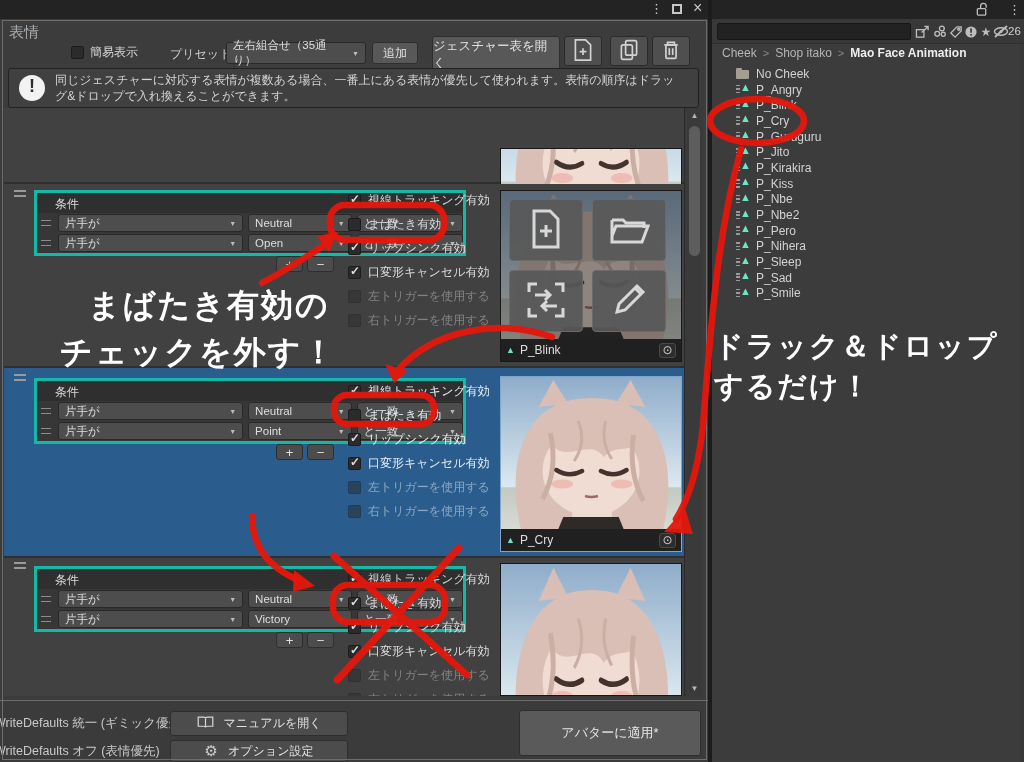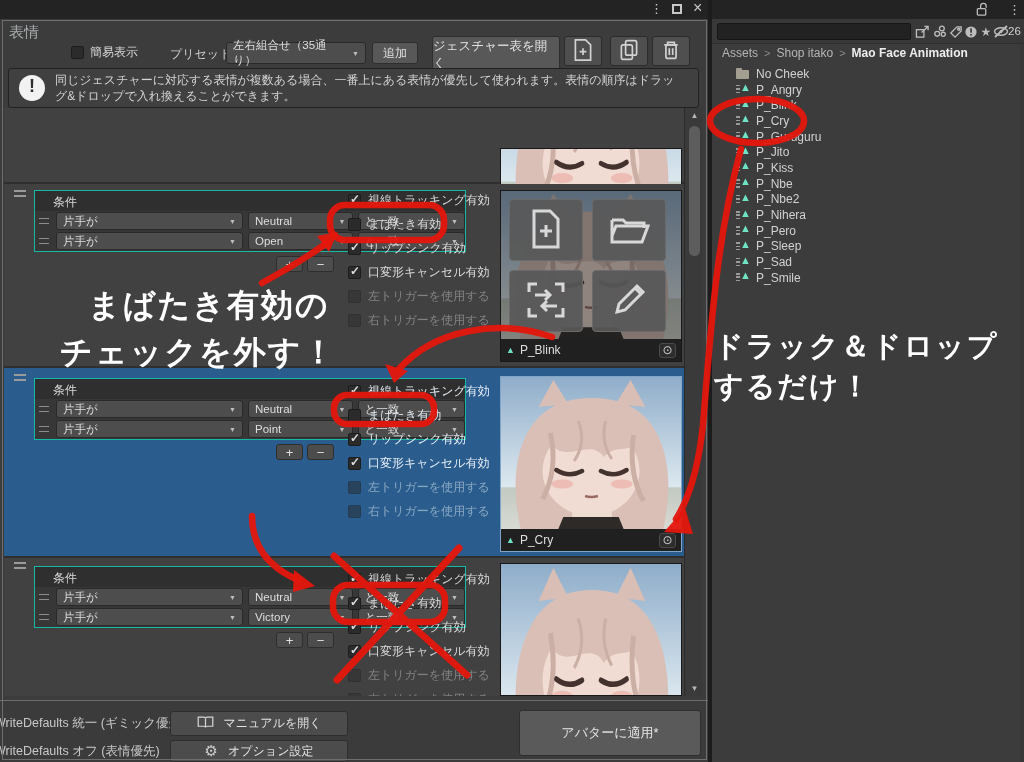--- a/index.html
+++ b/index.html
@@ -42,21 +42,21 @@
   .info-ic::after{content:"";position:absolute;left:2px;bottom:-3px;border:5px solid transparent;border-top-color:#f2f2f2;transform:rotate(25deg);}
   #info-text{color:#d4d4d4;font-size:12px;line-height:16px;width:630px;}
 
   #viewport{position:absolute;left:4px;top:108px;width:680px;height:588px;overflow:hidden;background:#2f2f2f;}
   .exp-row{position:absolute;left:0;width:680px;background:#414141;}
   .exp-row.sel{background:#2a5d8e;}
   .dragh{position:absolute;width:16px;height:8px;cursor:grab;}
   .dragh::before,.dragh::after{content:"";position:absolute;left:2px;width:12px;height:2px;background:#9a9a9a;}
   .dragh::after{top:5px;}
 
-  .cond{position:absolute;width:432px;background:#373737;border:1px solid #14b8a6;}
+  .cond{position:absolute;width:432px;background:#373737;border:3px solid #14b8a6;}
   .cond-h{height:20px;background:#2f2f2f;color:#d9d9d9;padding:3px 0 0 18px;font-size:12px;}
   .cond-line{height:20px;display:flex;align-items:center;gap:5px;padding-left:4px;position:relative;}
   .mini-h{width:10px;height:6px;border-top:1.5px solid #8c8c8c;border-bottom:1.5px solid #8c8c8c;margin-right:2px;flex:none;}
   .dd.c1{width:188px;height:18px;}
   .dd.c2{width:105px;height:18px;}
   .dd.c3{width:108px;height:18px;}
   .pm{position:absolute;display:flex;gap:4px;}
   .pm .btn{width:27px;height:16px;background:#4c4c4c;font-size:13px;line-height:1;}
 
   .chk-item{position:absolute;display:flex;align-items:center;gap:7px;color:#dadada;font-size:12px;cursor:pointer;white-space:nowrap;font-family:Liberation Serif, serif;}
@@ -584,21 +584,21 @@
       <span class="rt-ic" style="left:281px">
         <svg width="16" height="13" viewBox="0 0 16 13">
             <ellipse cx="8" cy="6.5" rx="6.5" ry="3.8"></ellipse>
             <circle cx="8" cy="6.5" r="1.5" fill="#bdbdbd" stroke="none"></circle>
             <line x1="2" y1="12" x2="14" y2="1" stroke-width="1.8"></line>
           </svg>
       </span>
       <span id="hidden-count">26</span>
     </div>
     <div id="breadcrumb">
-      <span class="crumb">Assets</span>
+      <span class="crumb">Cheek</span>
       <span class="sep">&gt;</span>
       <span class="crumb">Shop itako</span>
       <span class="sep">&gt;</span>
       <span class="crumb last">Mao Face Animation</span>
     </div>
     <div id="file-list">
         <div class="file-item type-folder">
         <span class="f-ico"></span>
         <span class="f-name">No Cheek</span>
       </div>
@@ -617,37 +617,41 @@
         <div class="file-item type-anim">
         <span class="f-ico"></span>
         <span class="f-name">P_Guruguru</span>
       </div>
         <div class="file-item type-anim">
         <span class="f-ico"></span>
         <span class="f-name">P_Jito</span>
       </div>
         <div class="file-item type-anim">
         <span class="f-ico"></span>
+        <span class="f-name">P_Kirakira</span>
+      </div>
+        <div class="file-item type-anim">
+        <span class="f-ico"></span>
         <span class="f-name">P_Kiss</span>
       </div>
         <div class="file-item type-anim">
         <span class="f-ico"></span>
         <span class="f-name">P_Nbe</span>
       </div>
         <div class="file-item type-anim">
         <span class="f-ico"></span>
         <span class="f-name">P_Nbe2</span>
       </div>
         <div class="file-item type-anim">
         <span class="f-ico"></span>
+        <span class="f-name">P_Pero</span>
+      </div>
+        <div class="file-item type-anim">
+        <span class="f-ico"></span>
         <span class="f-name">P_Nihera</span>
-      </div>
-        <div class="file-item type-anim">
-        <span class="f-ico"></span>
-        <span class="f-name">P_Pero</span>
       </div>
         <div class="file-item type-anim">
         <span class="f-ico"></span>
         <span class="f-name">P_Sleep</span>
       </div>
         <div class="file-item type-anim">
         <span class="f-ico"></span>
         <span class="f-name">P_Sad</span>
       </div>
         <div class="file-item type-anim">

